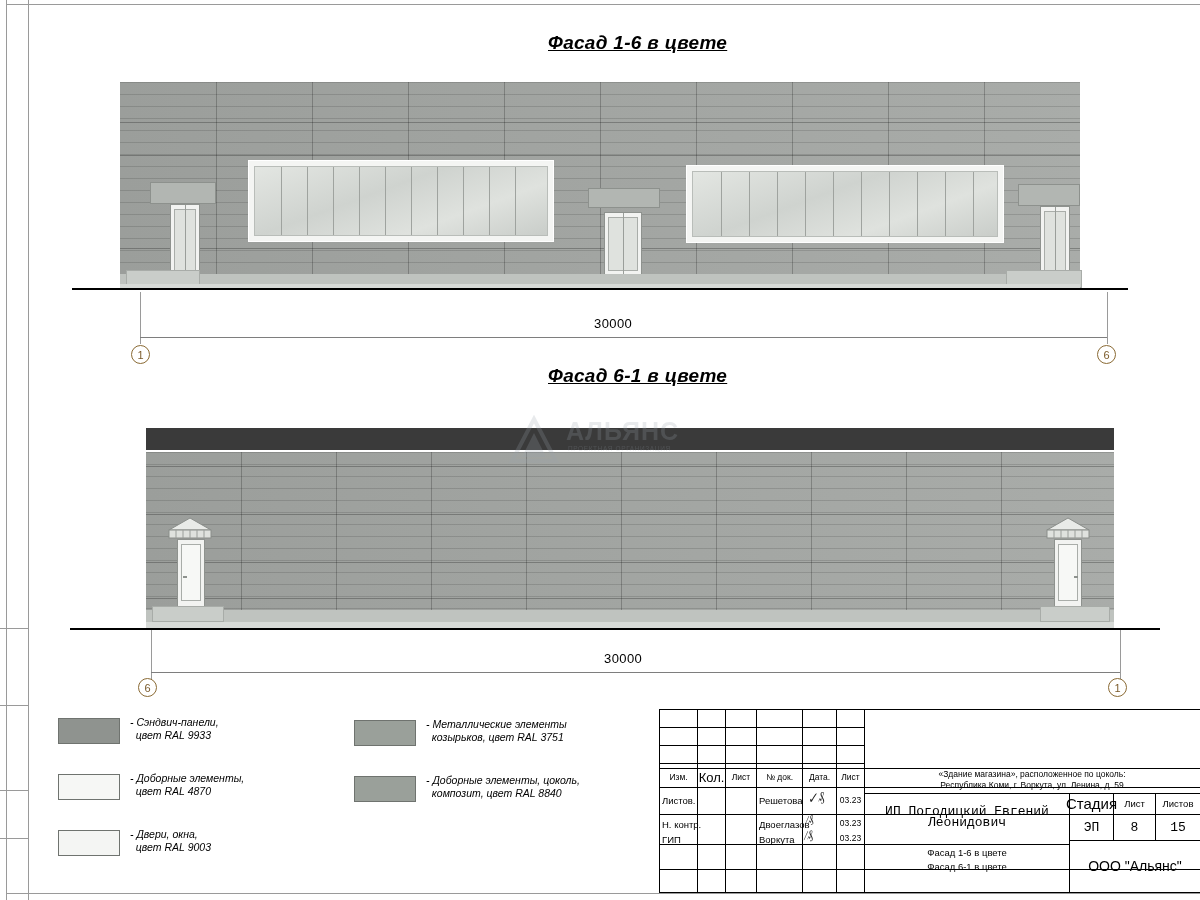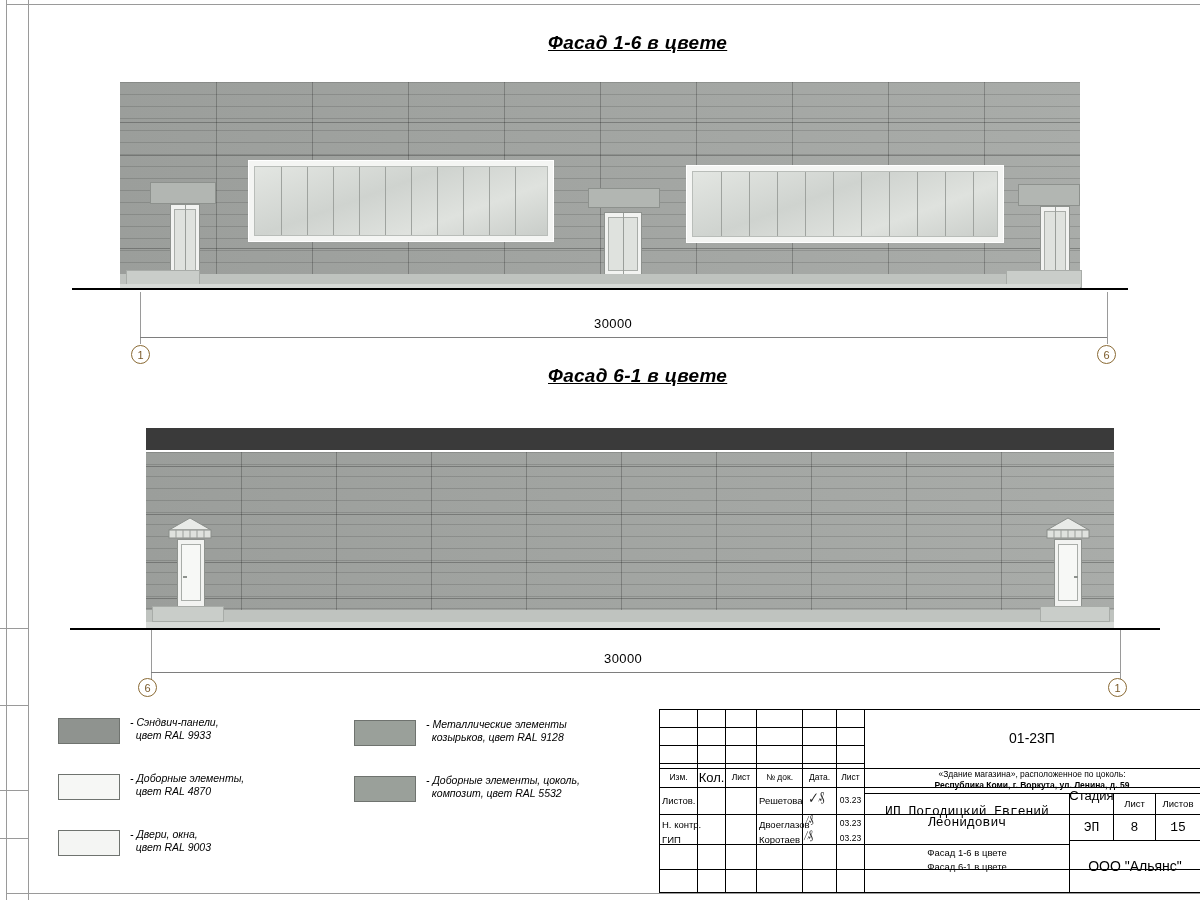--- a/index.html
+++ b/index.html
@@ -252,45 +252,53 @@
     <div class="ground-shadow" style="left:146px; top:622px; width:968px; height:6px;"></div>
 
     <div class="dimext" style="left:151px; top:630px; height:52px;"></div>
     <div class="dimext" style="left:1120px; top:630px; height:52px;"></div>
     <div class="dimline" style="left:151px; top:672px; width:969px;"></div>
     <div class="dimtext" style="left:604px; top:651px;">30000</div>
     <div class="axis-bubble" style="left:138px; top:678px;">6</div>
     <div class="axis-bubble" style="left:1108px; top:678px;">1</div>
   </div>
 
+  <div class="watermark">
+    <svg width="52" height="52" viewBox="0 0 52 52" style="position:absolute;left:0;top:0;">
+      <polygon points="26,4 48,46 4,46" fill="none" stroke="#9aa3ad" stroke-width="4"></polygon>
+      <polygon points="26,18 38,42 14,42" fill="#9aa3ad"></polygon>
+    </svg>
+    <div class="wm-text">АЛЬЯНС</div>
+    <div class="wm-sub">ПРОЕКТНАЯ ОРГАНИЗАЦИЯ</div>
+  </div>
 
   <div class="legend-item" style="left:58px; top:718px;">
     <div class="swatch" style="background:#8f938f;"></div>
     <div class="legend-text">- Сэндвич-панели,
   цвет RAL 9933</div>
   </div>
   <div class="legend-item" style="left:58px; top:774px;">
     <div class="swatch" style="background:#f6f7f5;"></div>
     <div class="legend-text">- Доборные элементы,
   цвет RAL 4870</div>
   </div>
   <div class="legend-item" style="left:58px; top:830px;">
     <div class="swatch" style="background:#f4f5f3;"></div>
     <div class="legend-text">- Двери, окна,
   цвет RAL 9003</div>
   </div>
   <div class="legend-item" style="left:354px; top:720px;">
     <div class="swatch" style="background:#9aa09a;"></div>
     <div class="legend-text">- Металлические элементы
-  козырьков, цвет RAL 9128</div>
+  козырьков, цвет RAL 3751</div>
   </div>
   <div class="legend-item" style="left:354px; top:776px;">
     <div class="swatch" style="background:#9aa09a;"></div>
     <div class="legend-text">- Доборные элементы, цоколь,
-  композит, цвет RAL 5532</div>
+  композит, цвет RAL 8840</div>
   </div>
 
   <div id="stamp">
 
     <div class="ln h" style="left:0; top:0; width:541px;"></div>
     <div class="ln h" style="left:0; top:18px; width:205px;"></div>
     <div class="ln h" style="left:0; top:36px; width:205px;"></div>
     <div class="ln h" style="left:0; top:54px; width:205px;"></div>
     <div class="ln h" style="left:0; top:59px; width:541px;"></div>
     <div class="ln h" style="left:0; top:78px; width:541px;"></div>
@@ -327,32 +335,31 @@
     <div class="cell l" style="left:100px; top:78px; width:43px; height:27px;">Решетова</div>
     <div class="cell" style="left:178px; top:78px; width:27px; height:27px; font-size:8.5px;">03.23</div>
     <div class="sig" style="left:148px; top:81px;">✓₰</div>
 
     <div class="cell l" style="left:3px; top:108px; width:94px; height:14px;">Н. контр.</div>
     <div class="cell l" style="left:100px; top:108px; width:43px; height:14px;">Двоеглазов</div>
     <div class="cell" style="left:178px; top:107px; width:27px; height:14px; font-size:8.5px;">03.23</div>
     <div class="sig" style="left:147px; top:104px; font-size:11px;">∕₰</div>
 
     <div class="cell l" style="left:3px; top:123px; width:94px; height:14px;">ГИП</div>
-    <div class="cell l" style="left:100px; top:123px; width:43px; height:14px;">Коротаев</div>
+    <div class="cell l" style="left:100px; top:123px; width:43px; height:14px;">Воркута</div>
     <div class="cell" style="left:178px; top:122px; width:27px; height:14px; font-size:8.5px;">03.23</div>
     <div class="sig" style="left:146px; top:119px; font-size:12px;">∕₰</div>
 
-    <div class="cell big" style="left:206px; top:0px; width:334px; height:59px;">01-23П</div>
 
     <div class="cell" style="left:206px; top:59px; width:334px; height:13px; font-size:8.5px;">«Здание магазина», расположенное по цоколь:</div>
-    <div class="cell" style="left:206px; top:70px; width:334px; height:13px; font-size:8.5px;font-weight:bold;">Республика Коми, г. Воркута, ул. Ленина, д. 59</div>
+    <div class="cell" style="left:206px; top:70px; width:334px; height:13px; font-size:8.5px;">Республика Коми, г. Воркута, ул. Ленина, д. 59</div>
 
     <div class="cell mid" style="left:206px; top:84px; width:204px; height:47px;">ИП Погодицкий Евгений Леонидович</div>
 
-    <div class="cell" style="left:411px; top:76px; width:43px; height:21px; font-size:13px;">Стадия</div>
+    <div class="cell" style="left:411px; top:84px; width:43px; height:21px; font-size:15px;">Стадия</div>
     <div class="cell" style="left:455px; top:84px; width:41px; height:21px; font-size:9.5px;">Лист</div>
     <div class="cell" style="left:497px; top:84px; width:44px; height:21px; font-size:9.5px;">Листов</div>
     <div class="cell mid" style="left:411px; top:106px; width:43px; height:25px;">ЭП</div>
     <div class="cell mid" style="left:455px; top:106px; width:41px; height:25px;">8</div>
     <div class="cell mid" style="left:497px; top:106px; width:44px; height:25px;">15</div>
 
     <div class="cell" style="left:206px; top:136px; width:204px; height:14px; font-size:9.5px;">Фасад 1-6 в цвете</div>
     <div class="cell" style="left:206px; top:150px; width:204px; height:14px; font-size:9.5px;">Фасад 6-1 в цвете</div>
 
     <div class="cell big" style="left:411px; top:131px; width:130px; height:52px;">ООО "Альянс"</div>

